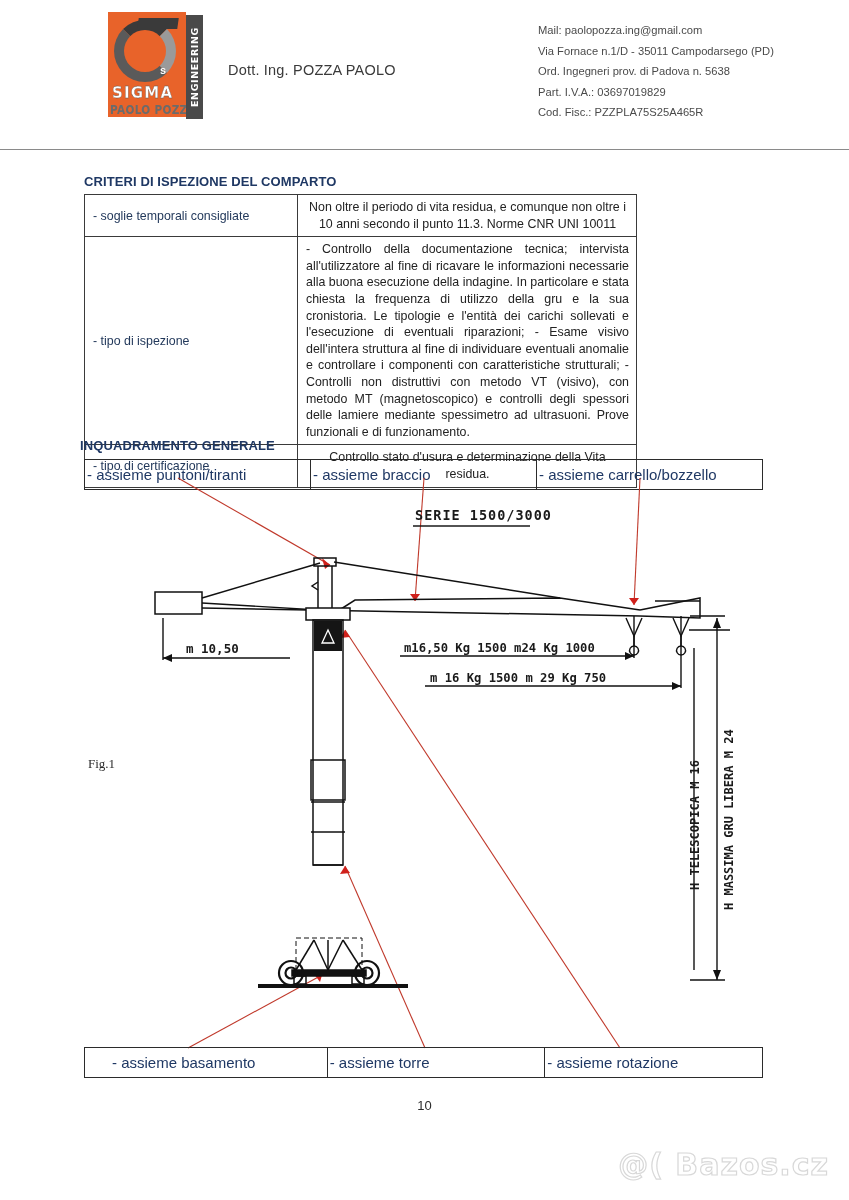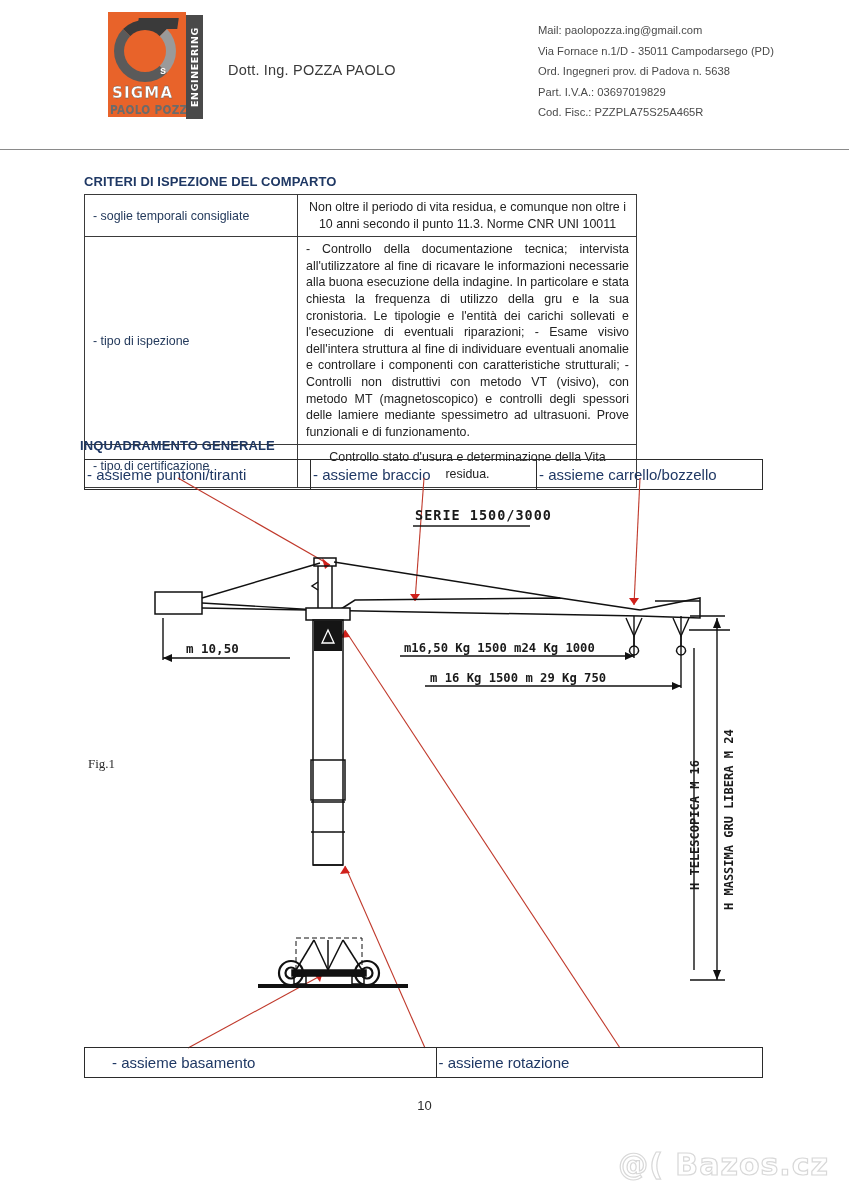--- a/index.html
+++ b/index.html
@@ -400,17 +400,18 @@
   <text x="699" y="420" font-family="'DejaVu Sans Mono', monospace" font-size="12" font-weight="bold" fill="#1a1a1a" transform="rotate(-90 699 420)">H TELESCOPICA M 16</text>
   <text x="733" y="440" font-family="'DejaVu Sans Mono', monospace" font-size="12" font-weight="bold" fill="#1a1a1a" transform="rotate(-90 733 440)">H MASSIMA GRU LIBERA M 24</text>
 
 </svg>
 </div>
 
 <div class="fig-label">Fig.1</div>
 
 <div id="assieme-bottom" class="assieme-row">
   <div class="cell">- assieme basamento</div>
+  <div class="cell">- assieme torre</div>
   <div class="cell">- assieme rotazione</div>
 </div>
 
 <div class="page-number">10</div>
 <div class="watermark">@( Bazos.cz</div>
 
 </body></html>

